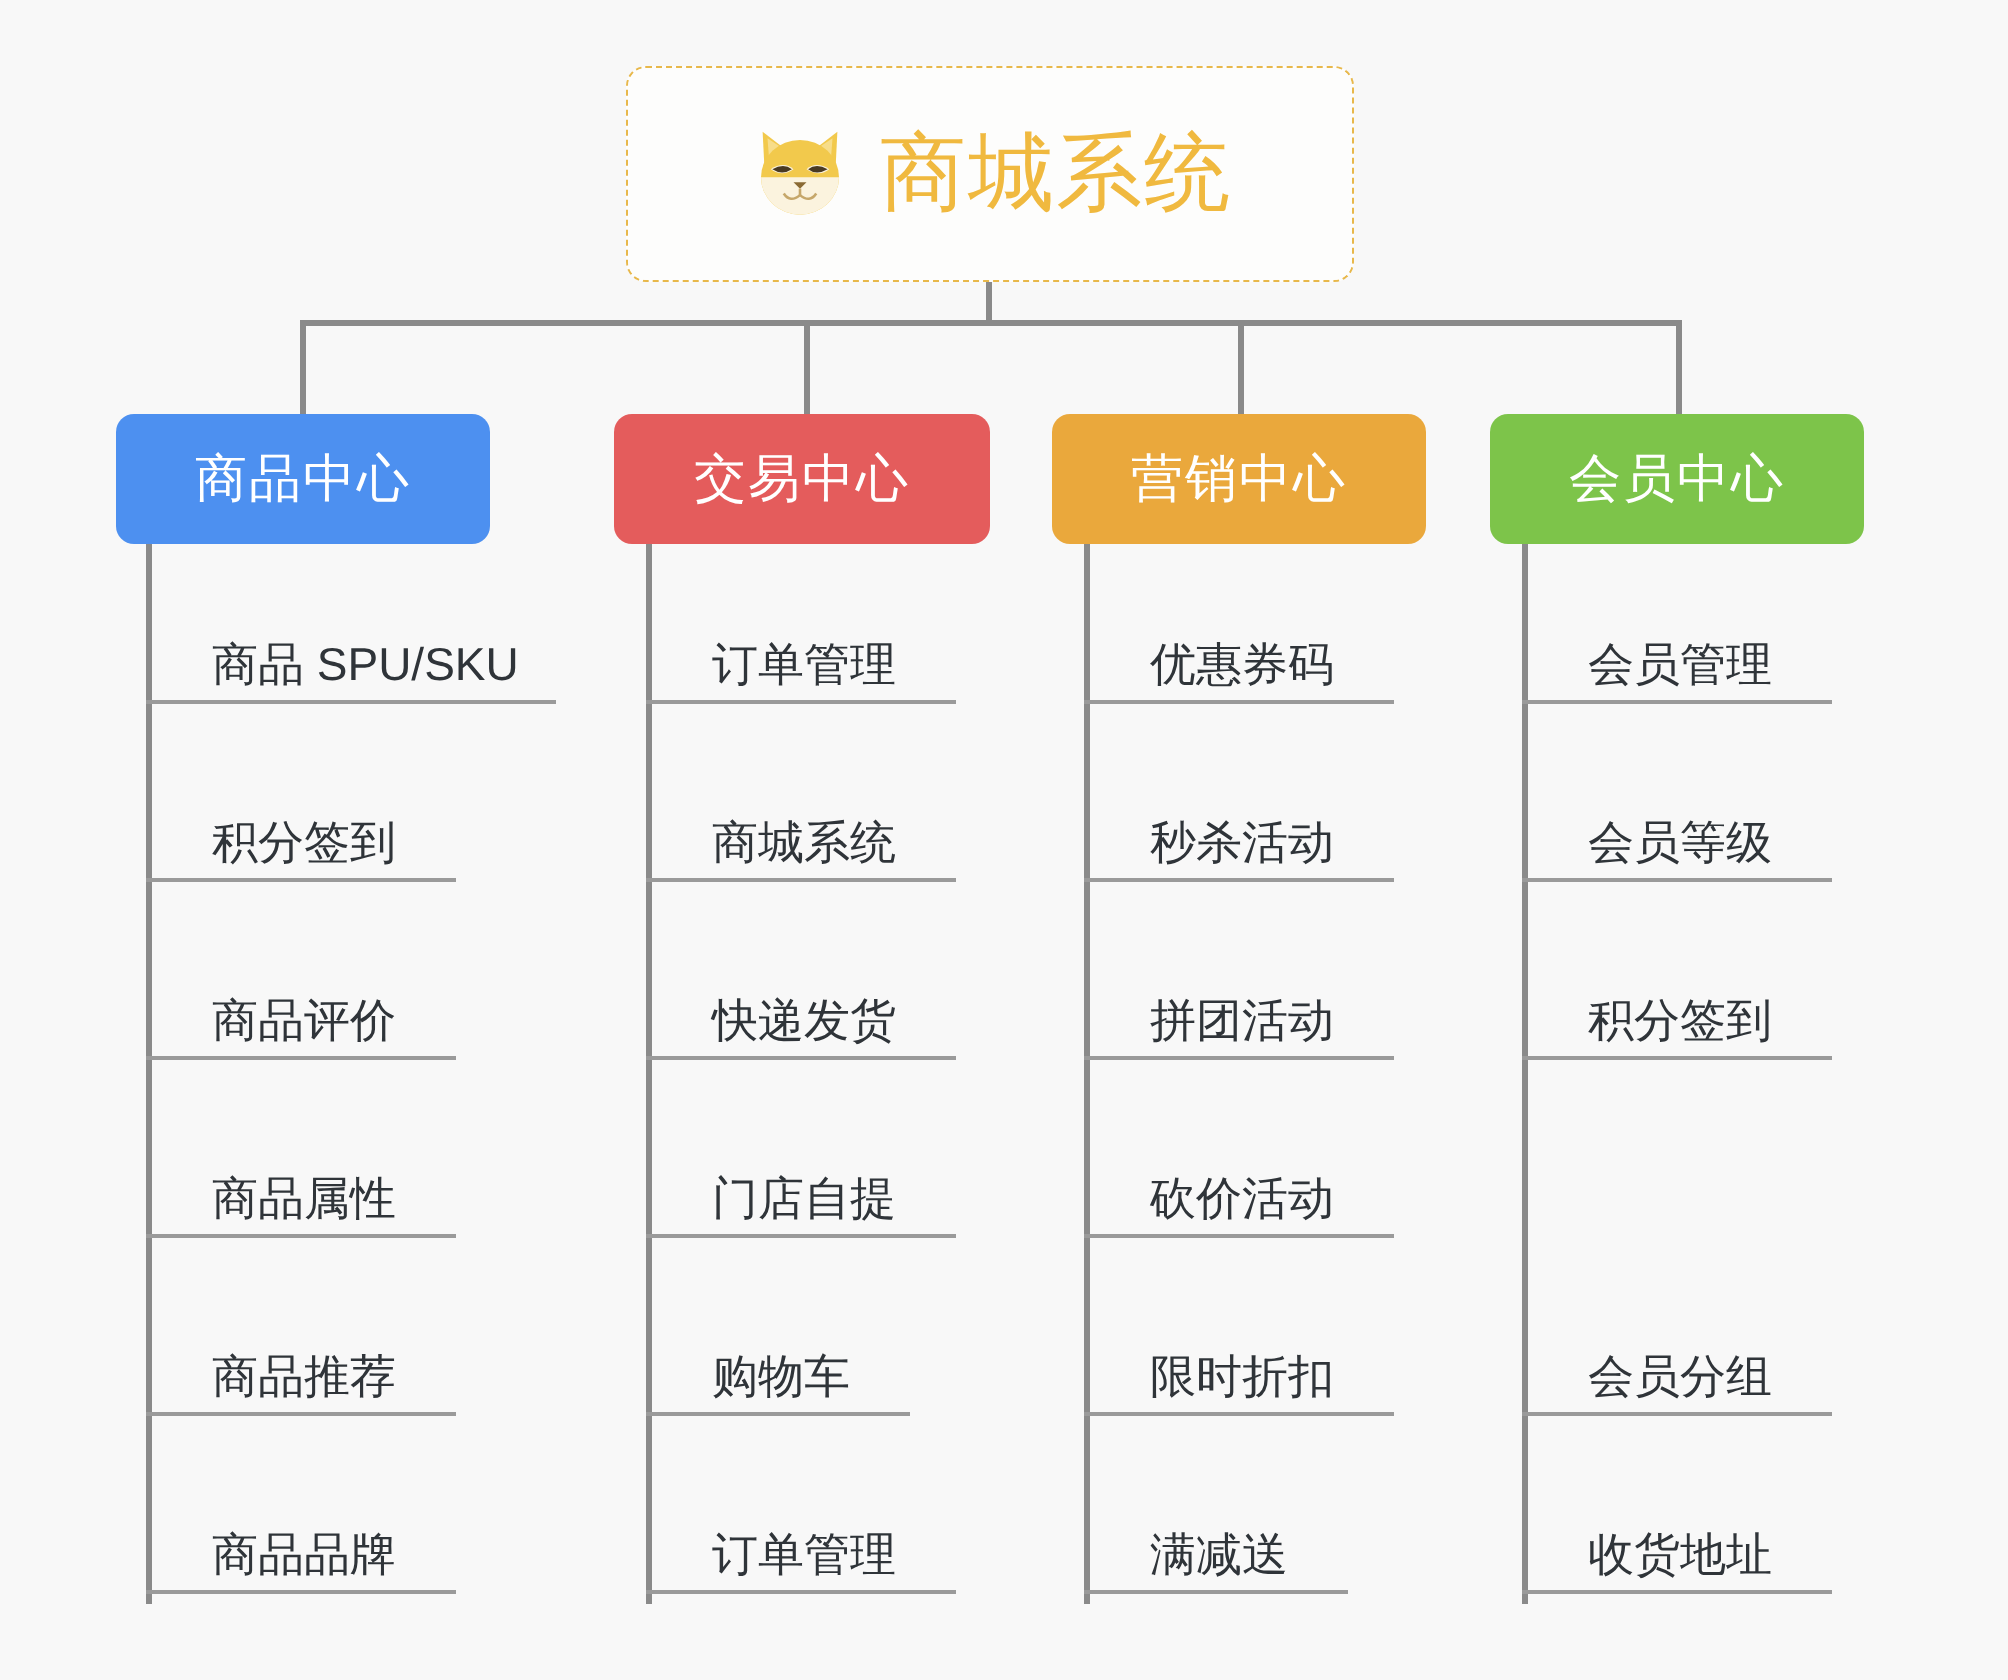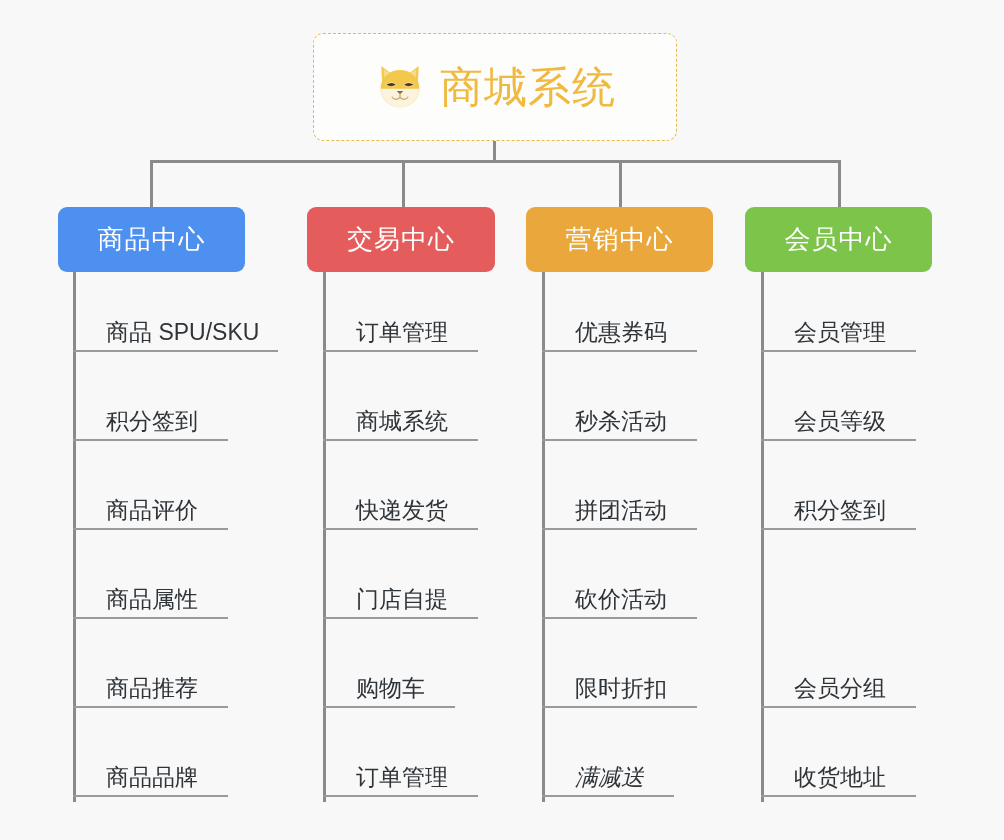--- a/index.html
+++ b/index.html
@@ -203,21 +203,21 @@
       </div>
     <div class="leaf" style="top: 169px; width: 155px; border-bottom-color: rgb(154, 154, 154);">
         <span class="leaf-label" style="color: rgb(47, 52, 57);">拼团活动</span>
       </div>
     <div class="leaf" style="top: 258px; width: 155px; border-bottom-color: rgb(154, 154, 154);">
         <span class="leaf-label" style="color: rgb(47, 52, 57);">砍价活动</span>
       </div>
     <div class="leaf" style="top: 347px; width: 155px; border-bottom-color: rgb(154, 154, 154);">
         <span class="leaf-label" style="color: rgb(47, 52, 57);">限时折扣</span>
       </div>
-    <div class="leaf" style="top: 436px; width: 132px; border-bottom-color: rgb(154, 154, 154); font-style: italic;">
+    <div class="leaf" style="top: 436px; width: 132px; border-bottom-color: rgb(154, 154, 154);">
         <span class="leaf-label" style="color: rgb(47, 52, 57);">满减送</span>
       </div>
   </div>
 
   <div class="branch" style="left:761px; top:272px; width:215px; height:530px;">
     <div class="branch-trunk" style="height: 530px; background: rgb(138, 138, 138);"></div>
     <div class="leaf" style="top: 80px; width: 155px; border-bottom-color: rgb(154, 154, 154);">
         <span class="leaf-label" style="color: rgb(47, 52, 57);">会员等级</span>
       </div>
     <div class="leaf" style="top: -9px; width: 155px; border-bottom-color: rgb(154, 154, 154);">

